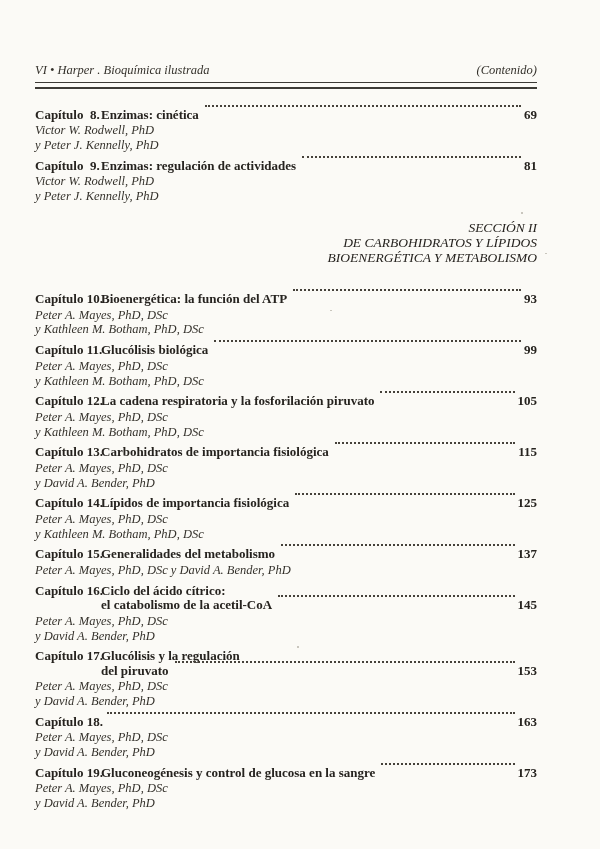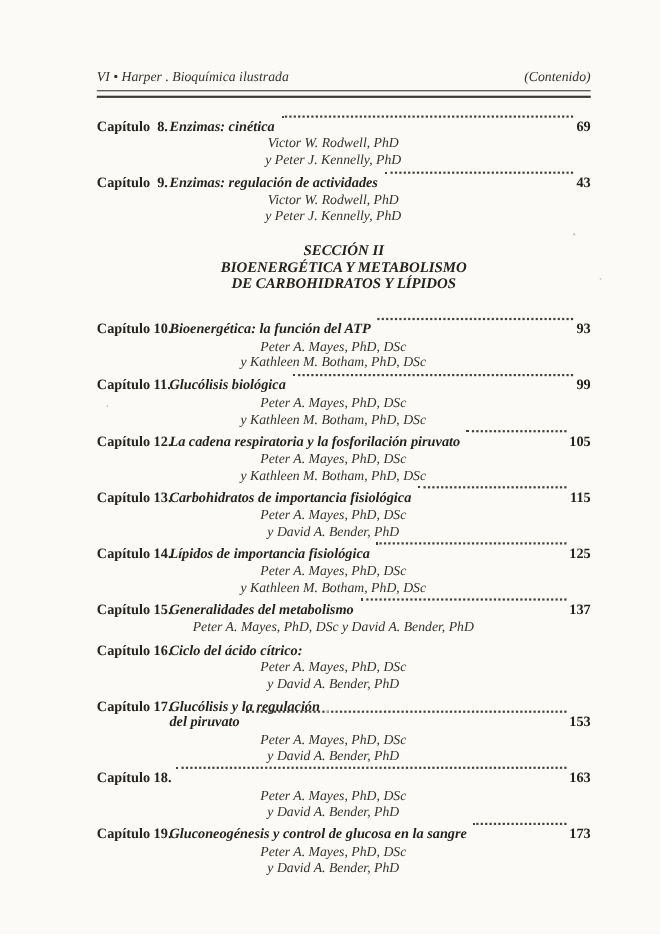--- a/index.html
+++ b/index.html
@@ -13,59 +13,59 @@
   body{
     width:600px;height:849px;
     background:#f4f3ef;
     font-family:"Liberation Serif","DejaVu Serif",serif;
   }
   .page{
     position:relative;
     width:600px;height:849px;
     background:var(--page-bg);
     color:var(--ink);
-    padding:64px 63px 0 88px;
+    padding:64px 63px 0 35px;
     overflow:hidden;
   }
   
   .running-header{
     display:flex;justify-content:space-between;align-items:baseline;
     font-style:italic;font-size:12.5px;line-height:1.1;color:var(--ink-soft);
   }
   .rule-thin{height:1px;background:var(--rule);margin-top:4px;}
   .rule-thick{height:2px;background:var(--rule);margin-top:4px;}
 
   
   .toc{margin-top:19px;}
   .entry{margin-bottom:6px;}
   .title-row{
     display:flex;align-items:flex-end;
     font-weight:bold;font-size:13px;line-height:1.12;
     color:var(--ink);
   }
   .chap-label{flex:none;width:66px;white-space:pre;}
   .chap-indent{flex:none;width:66px;}
-  .chap-title{white-space:nowrap;font-style:italic;}
+  .chap-title{white-space:nowrap;}
   .leader{flex:1;position:relative;min-width:12px;margin:0 3px 0 6px;align-self:baseline;}
   .leader::before{
     content:"";position:absolute;left:0;right:0;bottom:1px;
     border-bottom:2px dotted #45413a;
   }
   .page-num{flex:none;font-weight:bold;}
   .authors{
-    text-align:center;padding-right:19px;
+    text-align:left;padding-right:19px;
     font-style:italic;font-size:12.5px;line-height:1.1;
     color:var(--ink-soft);margin-top:2px;
   }
   .author-line{margin-top:1px;}
 
   
   .section-heading{
-    text-align:center;
-    font-weight:bold;font-style:italic;
+    text-align:right;
+    font-weight:normal;font-style:italic;
     font-size:13.5px;line-height:1.12;
     margin:16px 0 27px 0;
     color:var(--ink);
   }
 
   
   .speck{position:absolute;background:#b9b5ab;border-radius:50%;}
   .sp1{width:2px;height:2px;left:521px;top:212px;}
   .sp2{width:2px;height:1px;left:545px;top:253px;}
   .sp3{width:1px;height:2px;left:97px;top:368px;}
@@ -96,34 +96,34 @@
     <div class="authors">
           <div class="author-line">Victor W. Rodwell, PhD</div>
           <div class="author-line">y Peter J. Kennelly, PhD</div>
         </div>
   </div>
       <div class="entry">
     <div class="title-row">
       <span class="chap-label">Capítulo  9.</span>
       <span class="chap-title">Enzimas: regulación de actividades</span>
       <span class="leader"></span>
-      <span class="page-num">43</span>
+      <span class="page-num">81</span>
     </div>
 
     <div class="authors">
           <div class="author-line">Victor W. Rodwell, PhD</div>
           <div class="author-line">y Peter J. Kennelly, PhD</div>
         </div>
   </div>
     </div>
 
   <div class="section-heading">
     <div>SECCIÓN II</div>
+    <div>DE CARBOHIDRATOS Y LÍPIDOS</div>
     <div>BIOENERGÉTICA Y METABOLISMO</div>
-    <div>DE CARBOHIDRATOS Y LÍPIDOS</div>
   </div>
 
   <div class="toc" style="margin-top:0" id="group2">
       <div class="entry">
     <div class="title-row">
       <span class="chap-label">Capítulo 10.</span>
       <span class="chap-title">Bioenergética: la función del ATP</span>
       <span class="leader"></span>
       <span class="page-num">93</span>
     </div>
@@ -195,20 +195,26 @@
 
     <div class="authors">
           <div class="author-line">Peter A. Mayes, PhD, DSc y David A. Bender, PhD</div>
         </div>
   </div>
       <div class="entry">
     <div class="title-row">
       <span class="chap-label">Capítulo 16.</span>
       <span class="chap-title">Ciclo del ácido cítrico:</span>
 
+    </div>
+    <div class="title-row">
+      <span class="chap-indent"></span>
+      <span class="chap-title">el catabolismo de la acetil-CoA</span>
+      <span class="leader"></span>
+      <span class="page-num">145</span>
     </div>
     <div class="authors">
           <div class="author-line">Peter A. Mayes, PhD, DSc</div>
           <div class="author-line">y David A. Bender, PhD</div>
         </div>
   </div>
       <div class="entry">
     <div class="title-row">
       <span class="chap-label">Capítulo 17.</span>
       <span class="chap-title">Glucólisis y la regulación</span>

